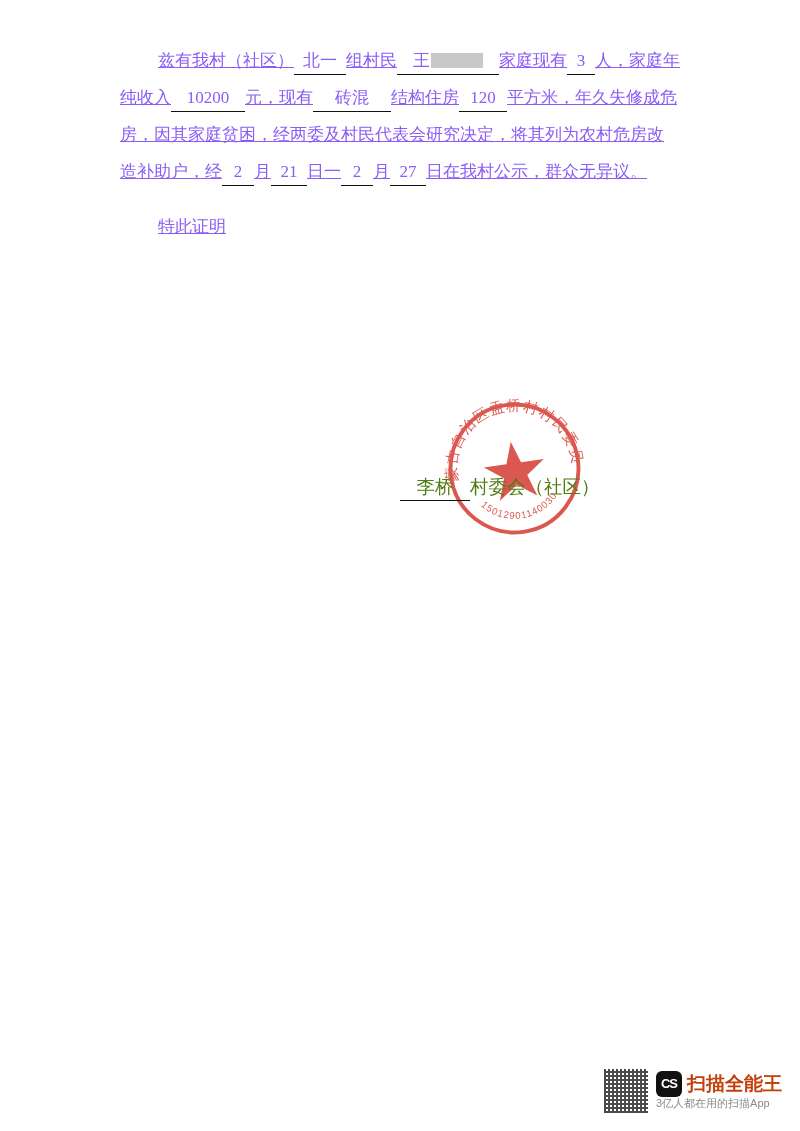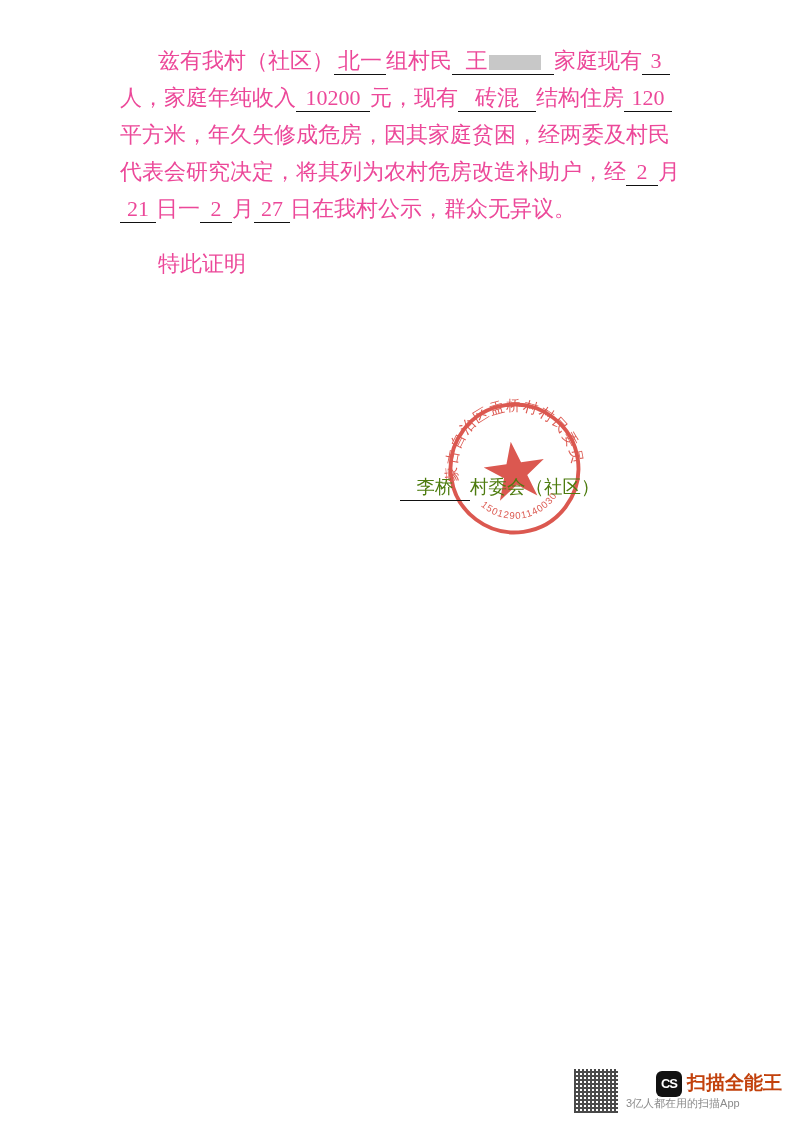--- a/index.html
+++ b/index.html
@@ -27,23 +27,24 @@
     font-weight: bold;
     letter-spacing: 2px;
     margin: 0;
     padding-top: 74px;
     color: #101010;
   }
   .body-block {
     margin: 0 auto;
     width: 560px;
     padding-top: 42px;
-    font-size: 22px;
+    font-size: 17px;
     line-height: 37px;
-    color: #ec4899;
+    color: #8b5cf6;
+    text-decoration: underline;
   }
   .para {
     text-indent: 0;
     white-space: normal;
   }
   .indent {
     display: inline-block;
     width: 38px;
   }
   .blank {
@@ -140,23 +141,22 @@
     color: #c2410c;
     font-weight: bold;
   }
   .cs-sub {
     font-family: "Liberation Sans", sans-serif;
     font-size: 11px;
     color: #8a8a8a;
   }
   .cs-brand-row {
     display: flex;
-    align-items: flex-start;
+    align-items: center;
     gap: 5px;
-    margin-left: 30px;
   }
 </style>
 </head>
 <body>
 
 <div class="page">
 
 
   <div class="body-block">
     <div class="para">

